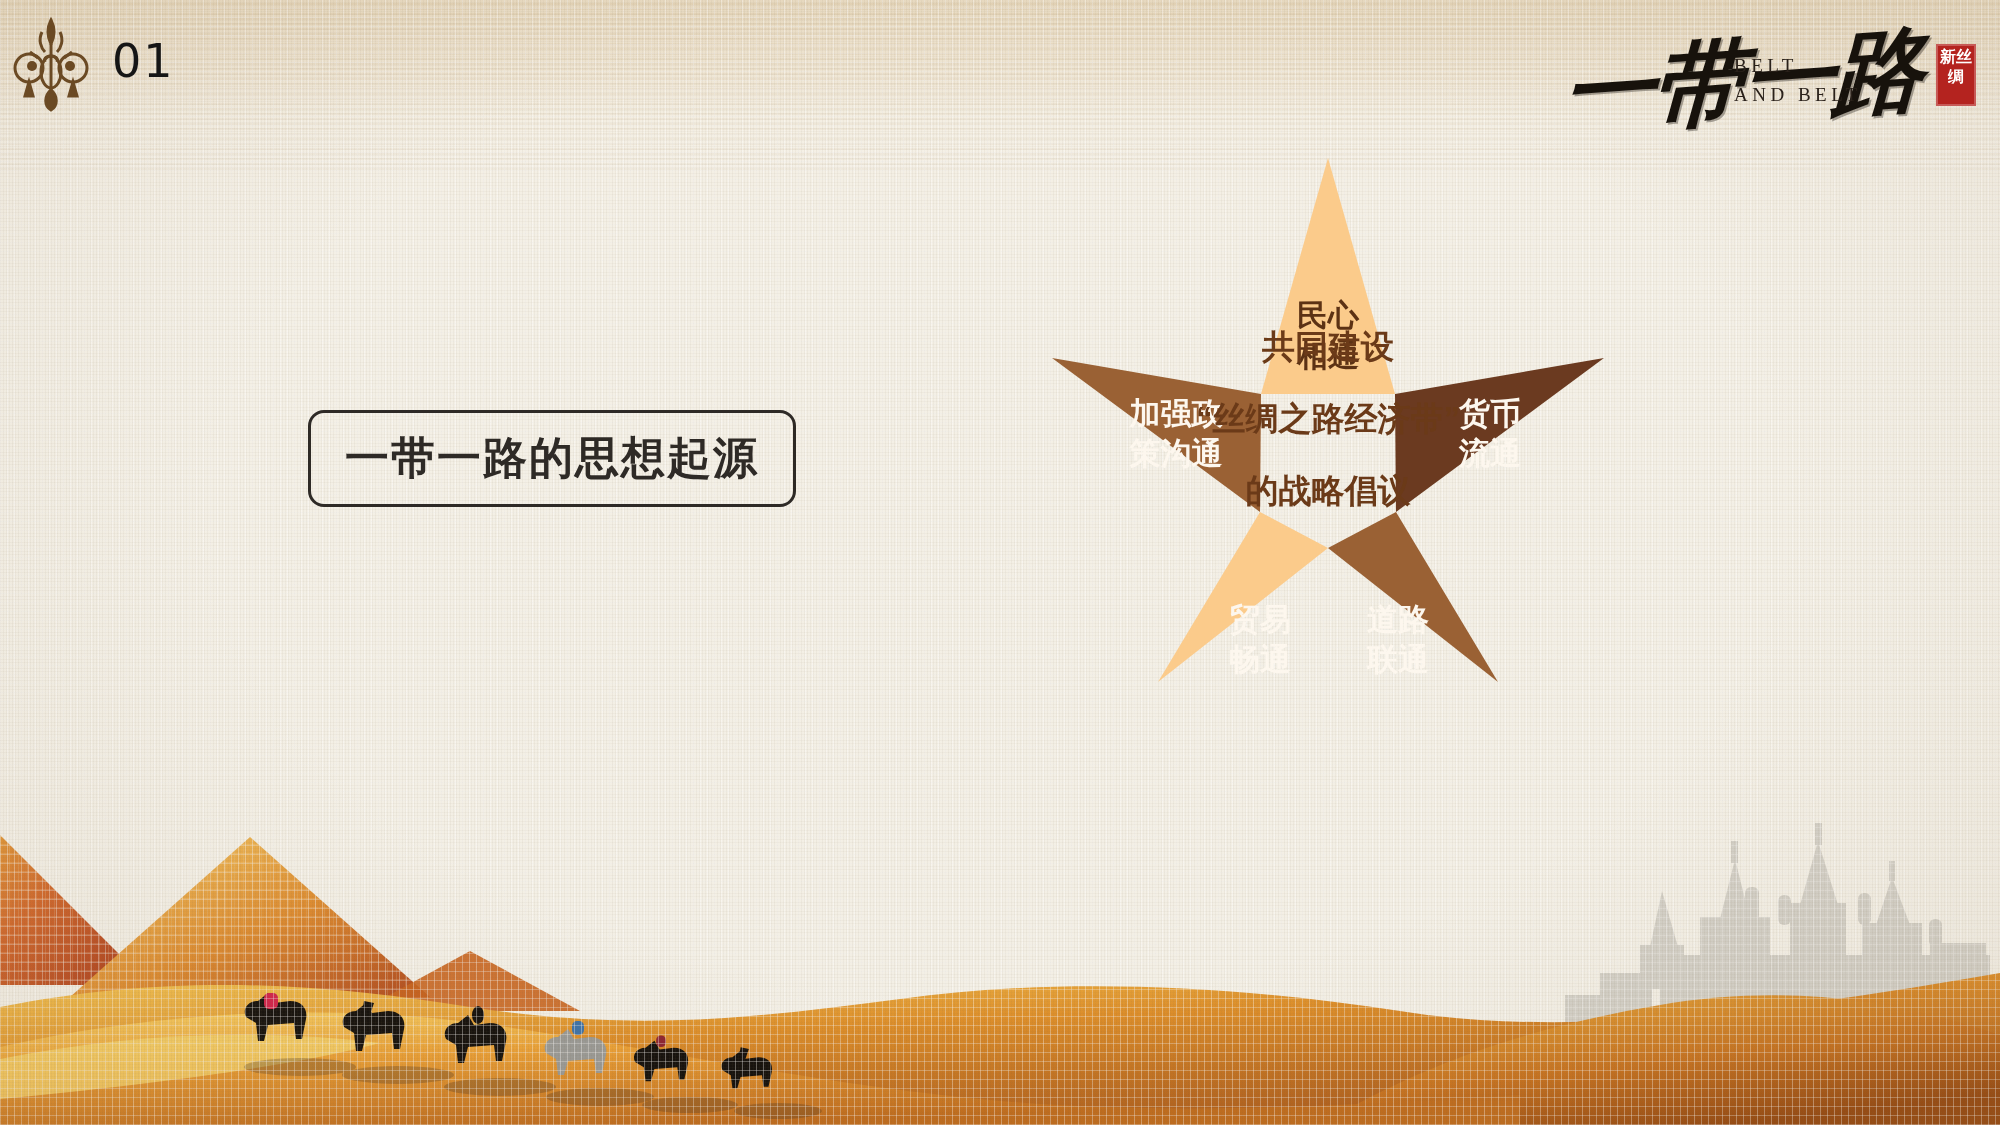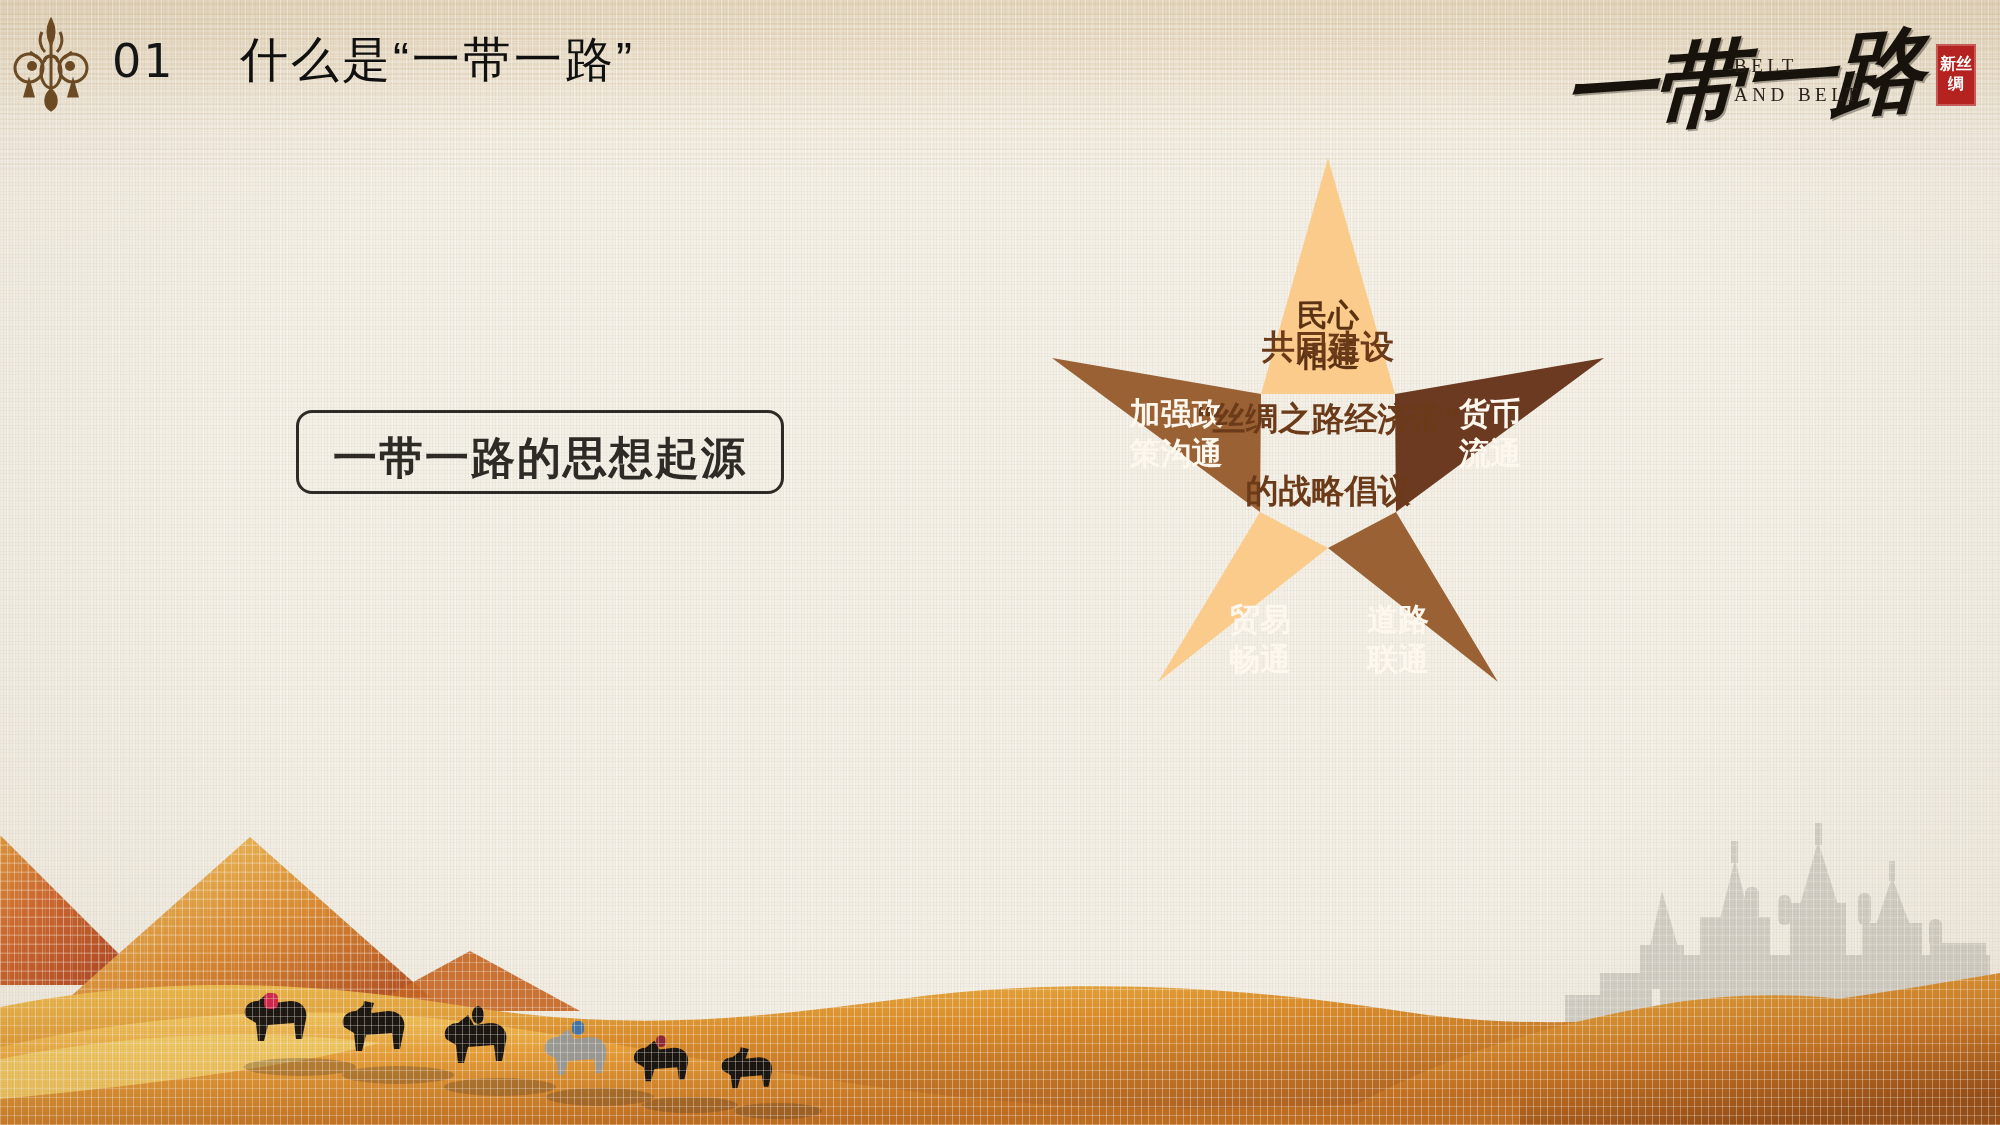--- a/index.html
+++ b/index.html
@@ -71,29 +71,29 @@
   .logo-en{
     position:absolute; left:172px; top:22px;
     font-family:"Liberation Serif","DejaVu Serif",serif;
     font-size:19px; letter-spacing:4.5px; color:#2a211a; line-height:1.5;margin-top:28px;
   }
   .logo-seal{
     position:absolute; right:6px; top:42px;
     width:40px; height:62px;
     background:#b4231f;
     color:#fff; font-size:16px; line-height:1.28;
-    text-align:center; padding-top:10px;
+    text-align:center; padding-top:3px;
     letter-spacing:0; font-weight:700;
     box-shadow:inset 0 0 0 2px rgba(255,255,255,.25);
   }
 
   
   .titlebox{
-    position:absolute; left:296px; top:410px;
-    padding:16px 34px 3px 34px;
+    position:absolute; left:308px; top:410px;
+    padding:16px 34px 16px 34px;
     border:3px solid #2e2a26; border-radius:16px;
     font-size:44px; font-weight:700; color:#2e2a26; letter-spacing:2px;
     white-space:nowrap; z-index:6;
   }
   .bodytext{
     position:absolute; left:300px; top:536px; width:622px;
     font-size:33px; line-height:1.72; color:#3a3531; letter-spacing:.5px;
     z-index:6;
   }
 
@@ -251,21 +251,20 @@
           <ellipse cx="39" cy="58" rx="10" ry="16"></ellipse>
           <path d="M33,48 C30,40 48,40 45,48"></path>
           <path d="M17,68 L13,82 L21,82 Z" fill="#6b4a24"></path>
           <path d="M61,68 L57,82 L65,82 Z" fill="#6b4a24"></path>
           <path d="M39,76 C32,82 32,92 39,96 C46,92 46,82 39,76 Z" fill="#6b4a24"></path>
           <path d="M26,44 L18,38 M52,44 L60,38"></path>
         </g>
       </svg>
     </div>
     <div class="hdr-num">01</div>
-    <div class="hdr-title">什么是“一带一路”</div>
   </div>
 
   <div class="logo">
     <div class="logo-cn">一带一路</div>
     <div class="logo-en">
       <div>BELT</div>
       <div>AND BELT</div>
     </div>
     <div class="logo-seal">新丝绸</div>
   </div>

